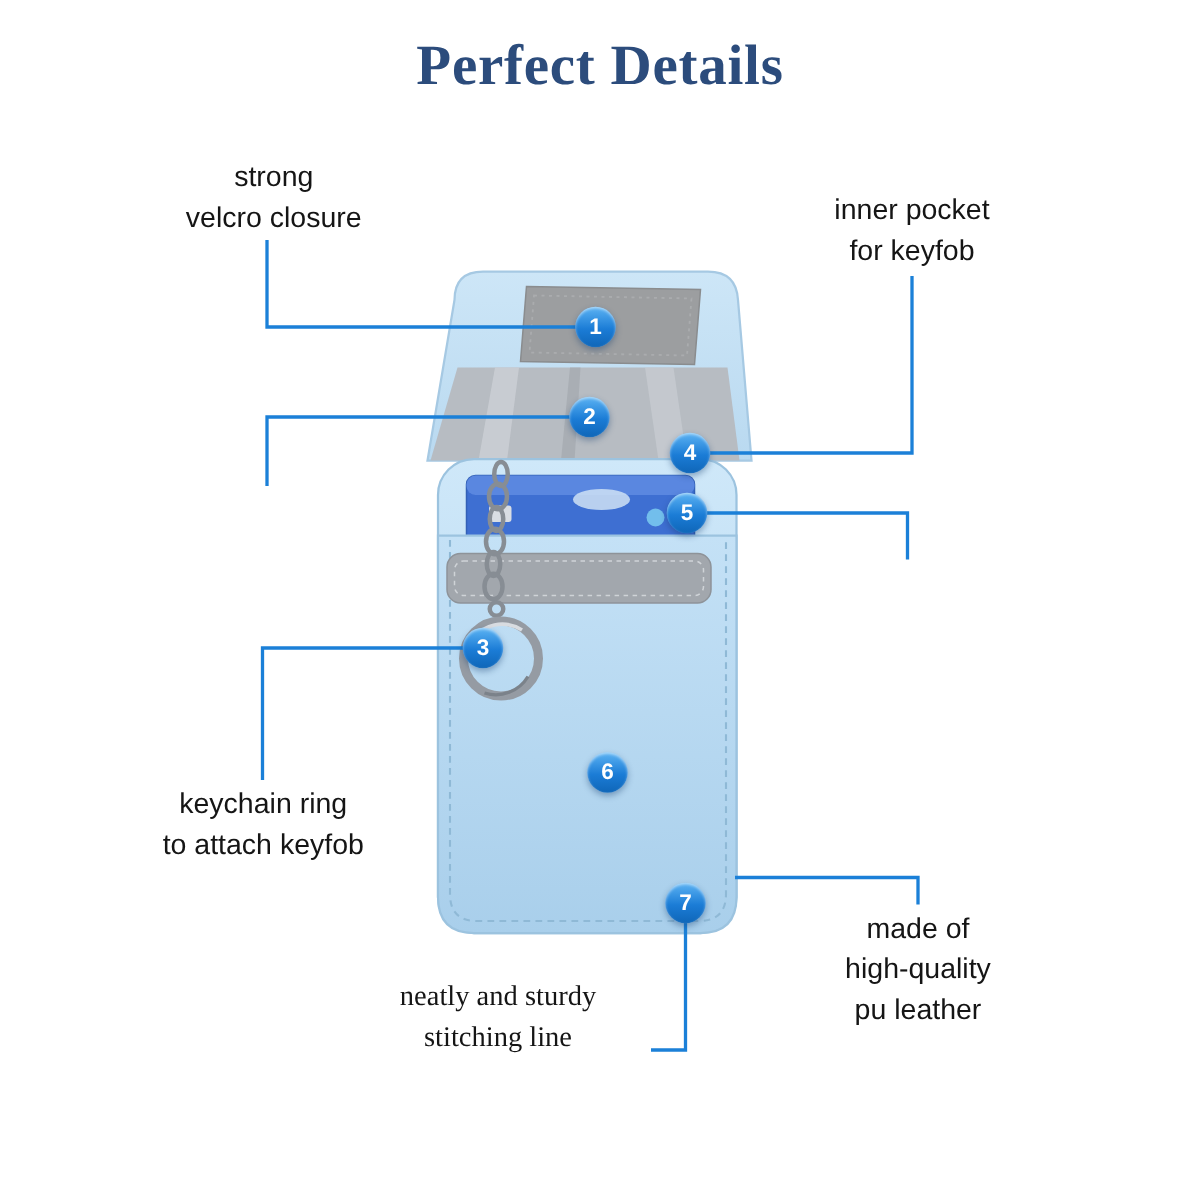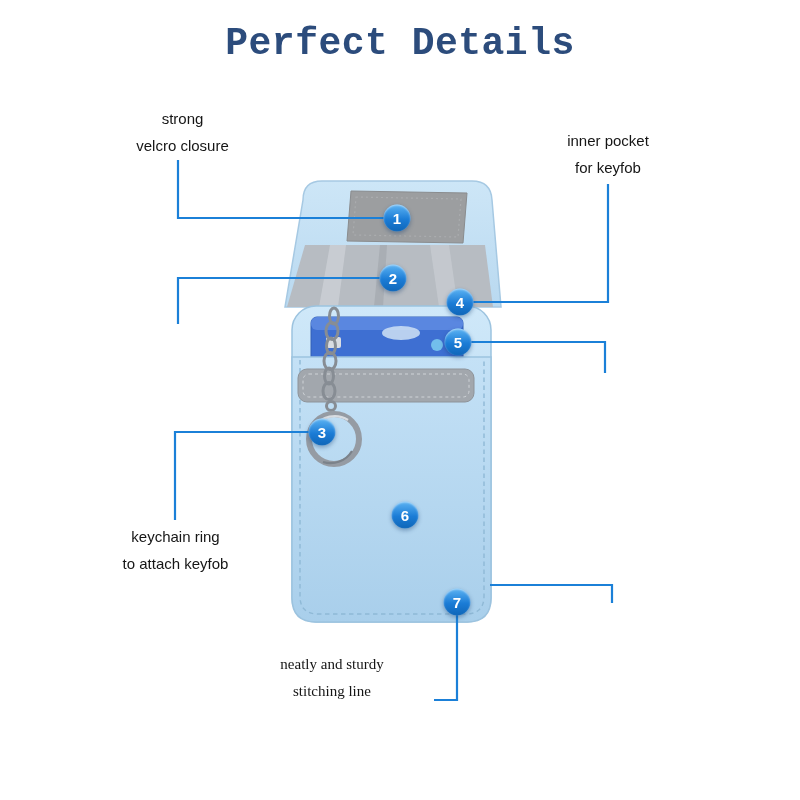--- a/index.html
+++ b/index.html
@@ -2,29 +2,29 @@
 <html><head>
 <meta charset="utf-8">
 <style>
   * { margin:0; padding:0; box-sizing:border-box; }
   html,body { background:#ffffff; }
   body { font-family:"Liberation Sans", sans-serif; }
   .canvas { position:relative; width:800px; height:800px; background:#ffffff; overflow:hidden; }
 
   .title {
     position:absolute; top:22px; left:0; width:100%;
-    text-align:center; font-family:Liberation Mono, monospace;
+    text-align:center; font-family:Liberation Serif, serif;
     font-size:38px; font-weight:bold; color:#2c4c7c; letter-spacing:.5px;
   }
 
   .art { position:absolute; left:0; top:0; width:800px; height:800px; }
 
   .callout-label {
     position:absolute; text-align:center; white-space:pre-line;
-    font-size:15px; line-height:27px; color:#151515;
+    font-size:19px; line-height:27px; color:#151515;
   }
   .c1 { left:85px;  top:105px; width:195px; }
   .c2 { left:88px;  top:327px; width:195px; }
   .c3 { left:78px;  top:523px; width:195px; }
   .c4 { left:515px; top:127px; width:186px; }
   .c5 { left:498px; top:376px; width:214px; }
   .c6 { left:518px; top:606px; width:188px; }
   .c7 { left:230px; top:651px; width:204px;font-family:Liberation Serif, serif; }
 
   .badge {
@@ -121,20 +121,23 @@
       <polyline points="457,615 457,700 434,700"></polyline>
     </g>
   </svg>
 
   <div class="callout-label c1">strong
 velcro closure</div>
   <div class="callout-label c3">keychain ring
 to attach keyfob</div>
   <div class="callout-label c4">inner pocket
 for keyfob</div>
+  <div class="callout-label c6">made of
+high-quality
+pu leather</div>
   <div class="callout-label c7">neatly and sturdy
 stitching line</div>
 
   <div class="badge b1">1</div>
   <div class="badge b2">2</div>
   <div class="badge b3">3</div>
   <div class="badge b4">4</div>
   <div class="badge b5">5</div>
   <div class="badge b6">6</div>
   <div class="badge b7">7</div>

